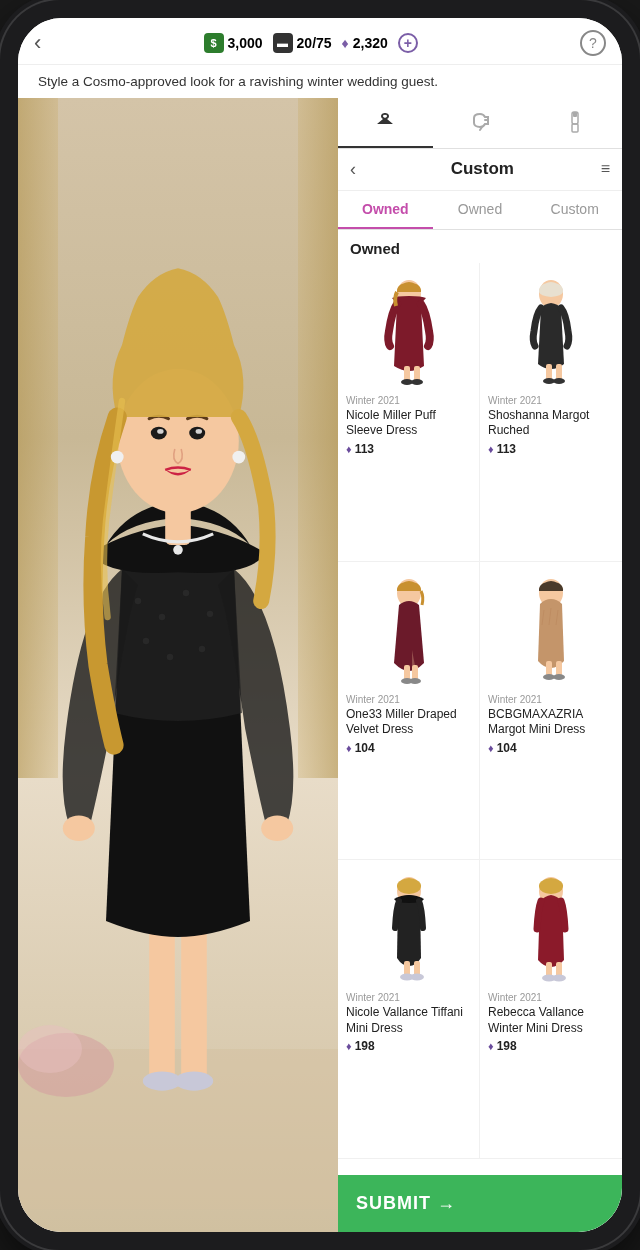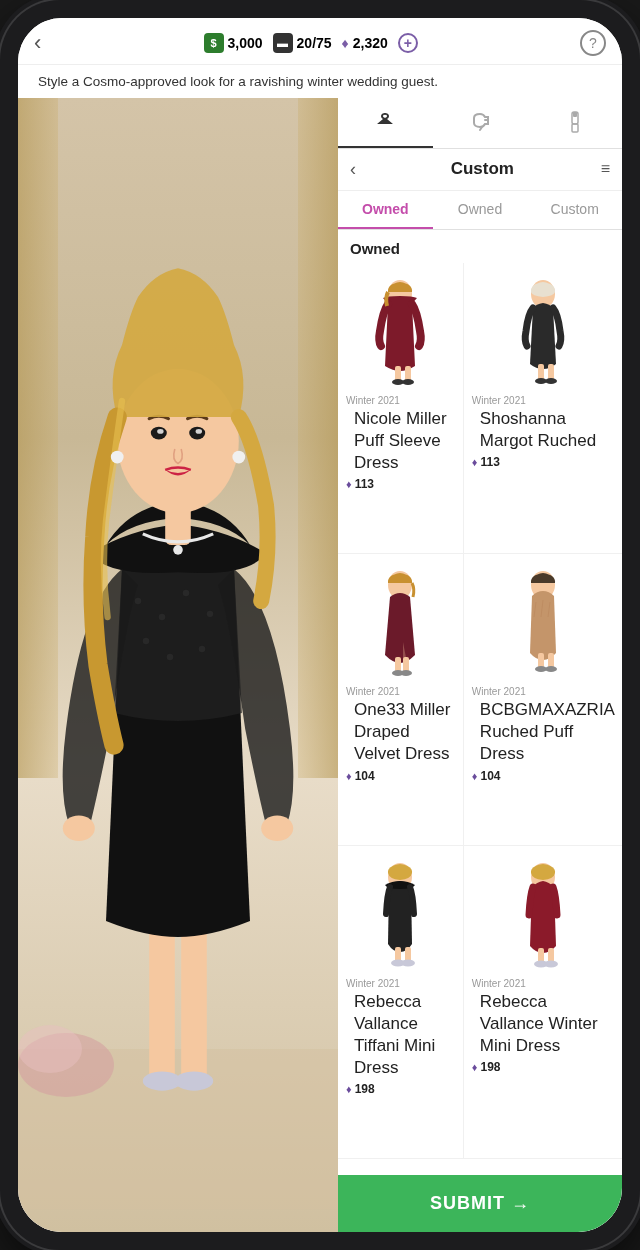--- a/index.html
+++ b/index.html
@@ -244,46 +244,45 @@
       align-items: center;
       justify-content: center;
       margin-bottom: 4px;
     }
     .item-season {
       font-size: 10px;
       color: #999;
       margin-bottom: 2px;
     }
     .item-name {
-      font-size: 17px;
+      font-size: 12px;
       color: #222;
       font-weight: 500;
       line-height: 1.3;
       margin-bottom: 3px;
-      margin-left: 8px;
     }
     .item-price {
       display: flex;
       align-items: center;
       gap: 3px;
       font-size: 12px;
       color: #222;
       font-weight: 600;
     }
     .diamond-small {
       color: #6a4c9c;
       font-size: 11px;
     }
     
     .submit-bar {
       background: #3cb55a;
       padding: 18px;
       display: flex;
       align-items: center;
-      justify-content: center;
+      justify-content: flex-start;
       cursor: pointer;
       flex-shrink: 0;
     }
     .submit-text {
       color: #fff;
       font-size: 18px;
       font-weight: 700;
       letter-spacing: 1px;
     }
     
@@ -520,21 +519,21 @@
                 <line x1="35" y1="33" x2="33" y2="50" stroke="#b8845a" stroke-width="1" opacity="0.5"></line>
                 <line x1="42" y1="35" x2="40" y2="50" stroke="#b8845a" stroke-width="1" opacity="0.5"></line>
                 <rect x="30" y="86" width="6" height="15" fill="#f5c8a0" rx="2"></rect>
                 <rect x="40" y="86" width="6" height="15" fill="#f5c8a0" rx="2"></rect>
                 <ellipse cx="33" cy="102" rx="6" ry="3" fill="#888"></ellipse>
                 <ellipse cx="43" cy="102" rx="6" ry="3" fill="#888"></ellipse>
                 <path d="M23 16 Q22 8 35 6 Q48 8 47 16" fill="#4a3a2a"></path>
               </svg>
             </div>
             <div class="item-season">Winter 2021</div>
-            <div class="item-name">BCBGMAXAZRIA Ruched Puff Dress</div>
+            <div class="item-name">BCBGMAXAZRIA Margot Mini Dress</div>
             <div class="item-price">
               <span class="diamond-small">♦</span>
               <span>104</span>
             </div>
           </div>
 
           <div class="item-card">
             <div class="item-image">
               <svg class="dress-fig" viewBox="0 0 70 110">
                 <ellipse cx="35" cy="18" rx="12" ry="14" fill="#f5c8a0"></ellipse>
@@ -544,21 +543,21 @@
                 <path d="M25 28 Q22 35 21 55" stroke="#222" stroke-width="6" fill="none" stroke-linecap="round"></path>
                 <path d="M45 28 Q48 35 49 55" stroke="#222" stroke-width="6" fill="none" stroke-linecap="round"></path>
                 <rect x="30" y="88" width="6" height="15" fill="#f5c8a0" rx="2"></rect>
                 <rect x="40" y="88" width="6" height="15" fill="#f5c8a0" rx="2"></rect>
                 <ellipse cx="33" cy="104" rx="7" ry="3.5" fill="#c8c8d8"></ellipse>
                 <ellipse cx="43" cy="104" rx="7" ry="3.5" fill="#c8c8d8"></ellipse>
                 <path d="M23 14 Q22 7 35 5 Q48 7 47 14 Q46 20 35 21 Q24 20 23 14 Z" fill="#d4a840"></path>
               </svg>
             </div>
             <div class="item-season">Winter 2021</div>
-            <div class="item-name">Rebecca Vallance Tiffani Mini Dress</div>
+            <div class="item-name">Nicole Vallance Tiffani Mini Dress</div>
             <div class="item-price">
               <span class="diamond-small">♦</span>
               <span>198</span>
             </div>
           </div>
 
           <div class="item-card">
             <div class="item-image">
               <svg class="dress-fig" viewBox="0 0 70 110">
                 <ellipse cx="35" cy="18" rx="12" ry="14" fill="#f5c8a0"></ellipse>

